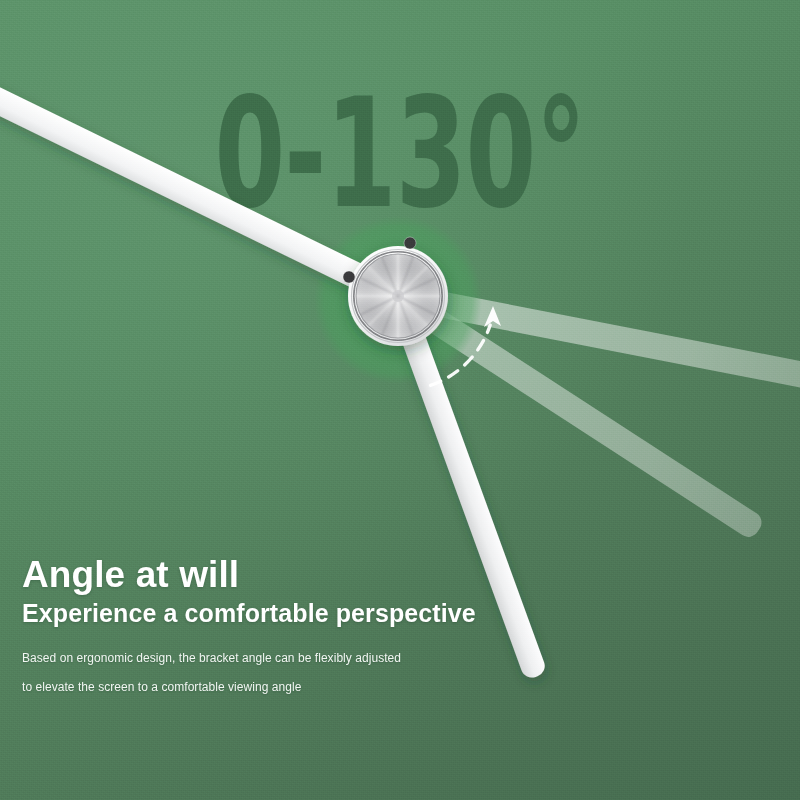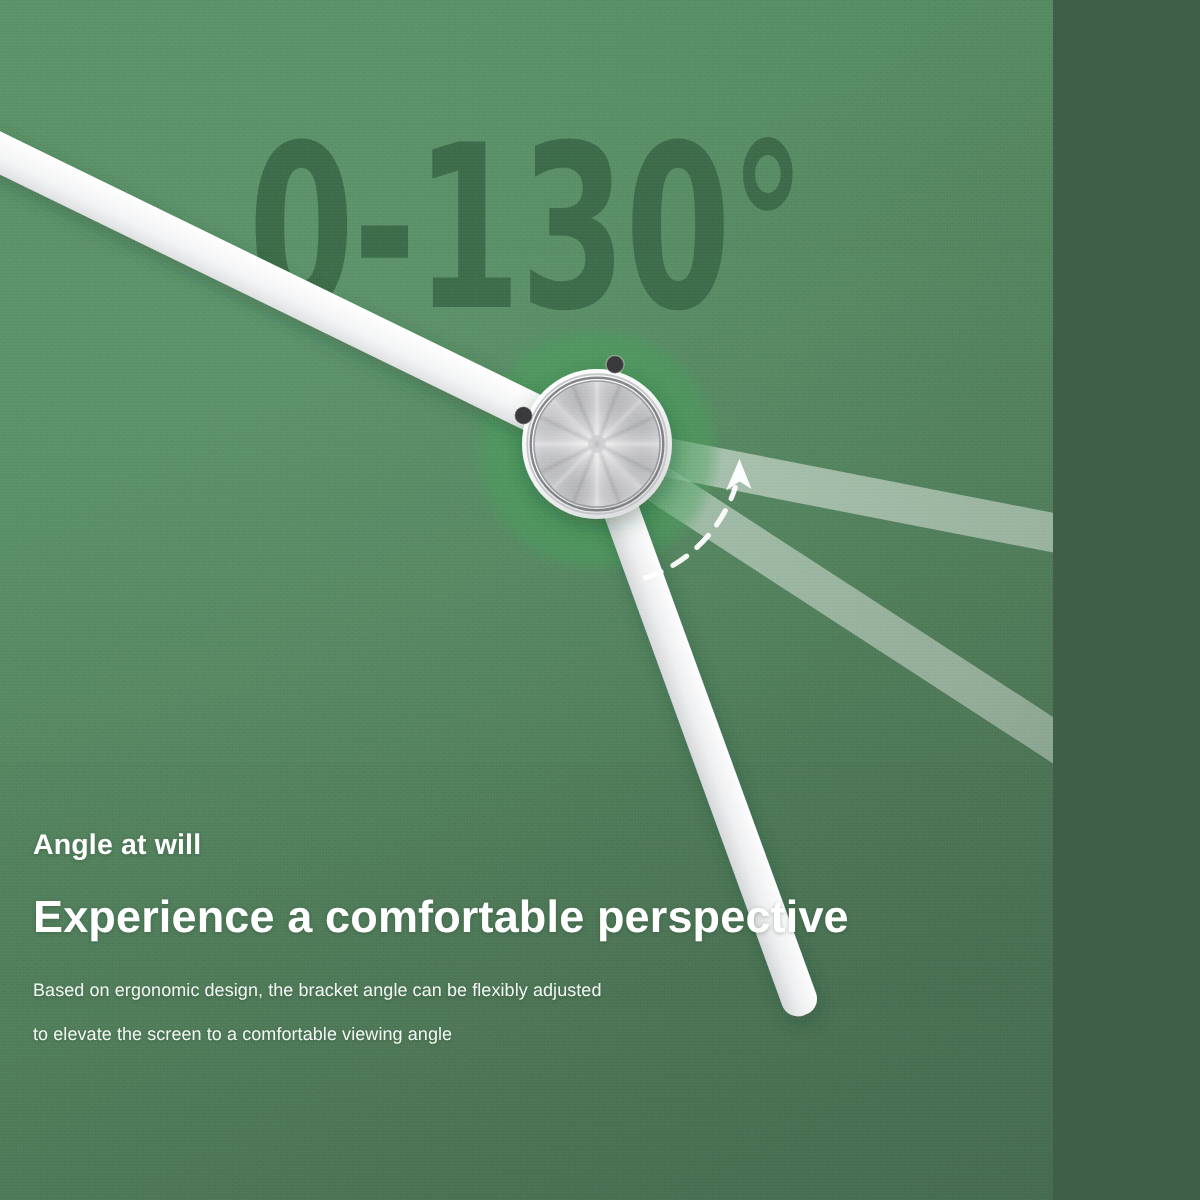--- a/index.html
+++ b/index.html
@@ -3,21 +3,21 @@
 <meta charset="utf-8">
 <title>Angle at will</title>
 <style>
   html, body {
     margin: 0;
     padding: 0;
     background: #3f5f49;
   }
   #stage {
     position: relative;
-    width: 702px;
+    width: 800px;
     height: 800px;
     overflow: hidden;
     font-family: "Liberation Sans", sans-serif;
     background:
       radial-gradient(ellipse 780px 700px at 26% 22%, #64997280 0%, #64997200 62%),
       linear-gradient(152deg, #5c9369 0%, #588e65 28%, #527f5c 58%, #4b7254 82%, #466c50 100%);
     -webkit-font-smoothing: antialiased;
   }
   
   #noise {
@@ -60,30 +60,30 @@
   
   #copy {
     position: absolute;
     left: 22px;
     top: 552px;
     z-index: 40;
     width: 640px;
   }
   .h-line1 {
     color: #ffffff;
-    font-size: 19px;
+    font-size: 37px;
     font-weight: 700;
     letter-spacing: .1px;
     line-height: 1.22;
-    margin: 0 0 19px 0;
+    margin: 0 0 1px 0;
     text-shadow: 0 1px 3px rgba(25,55,35,.30);
   }
   .h-line2 {
     color: #ffffff;
-    font-size: 30px;
+    font-size: 25px;
     font-weight: 700;
     letter-spacing: .1px;
     line-height: 1.22;
     margin: 0 0 20px 0;
     text-shadow: 0 1px 3px rgba(25,55,35,.30);
   }
   .body-line {
     color: #f2f7f3;
     font-size: 12px;
     font-weight: 400;

